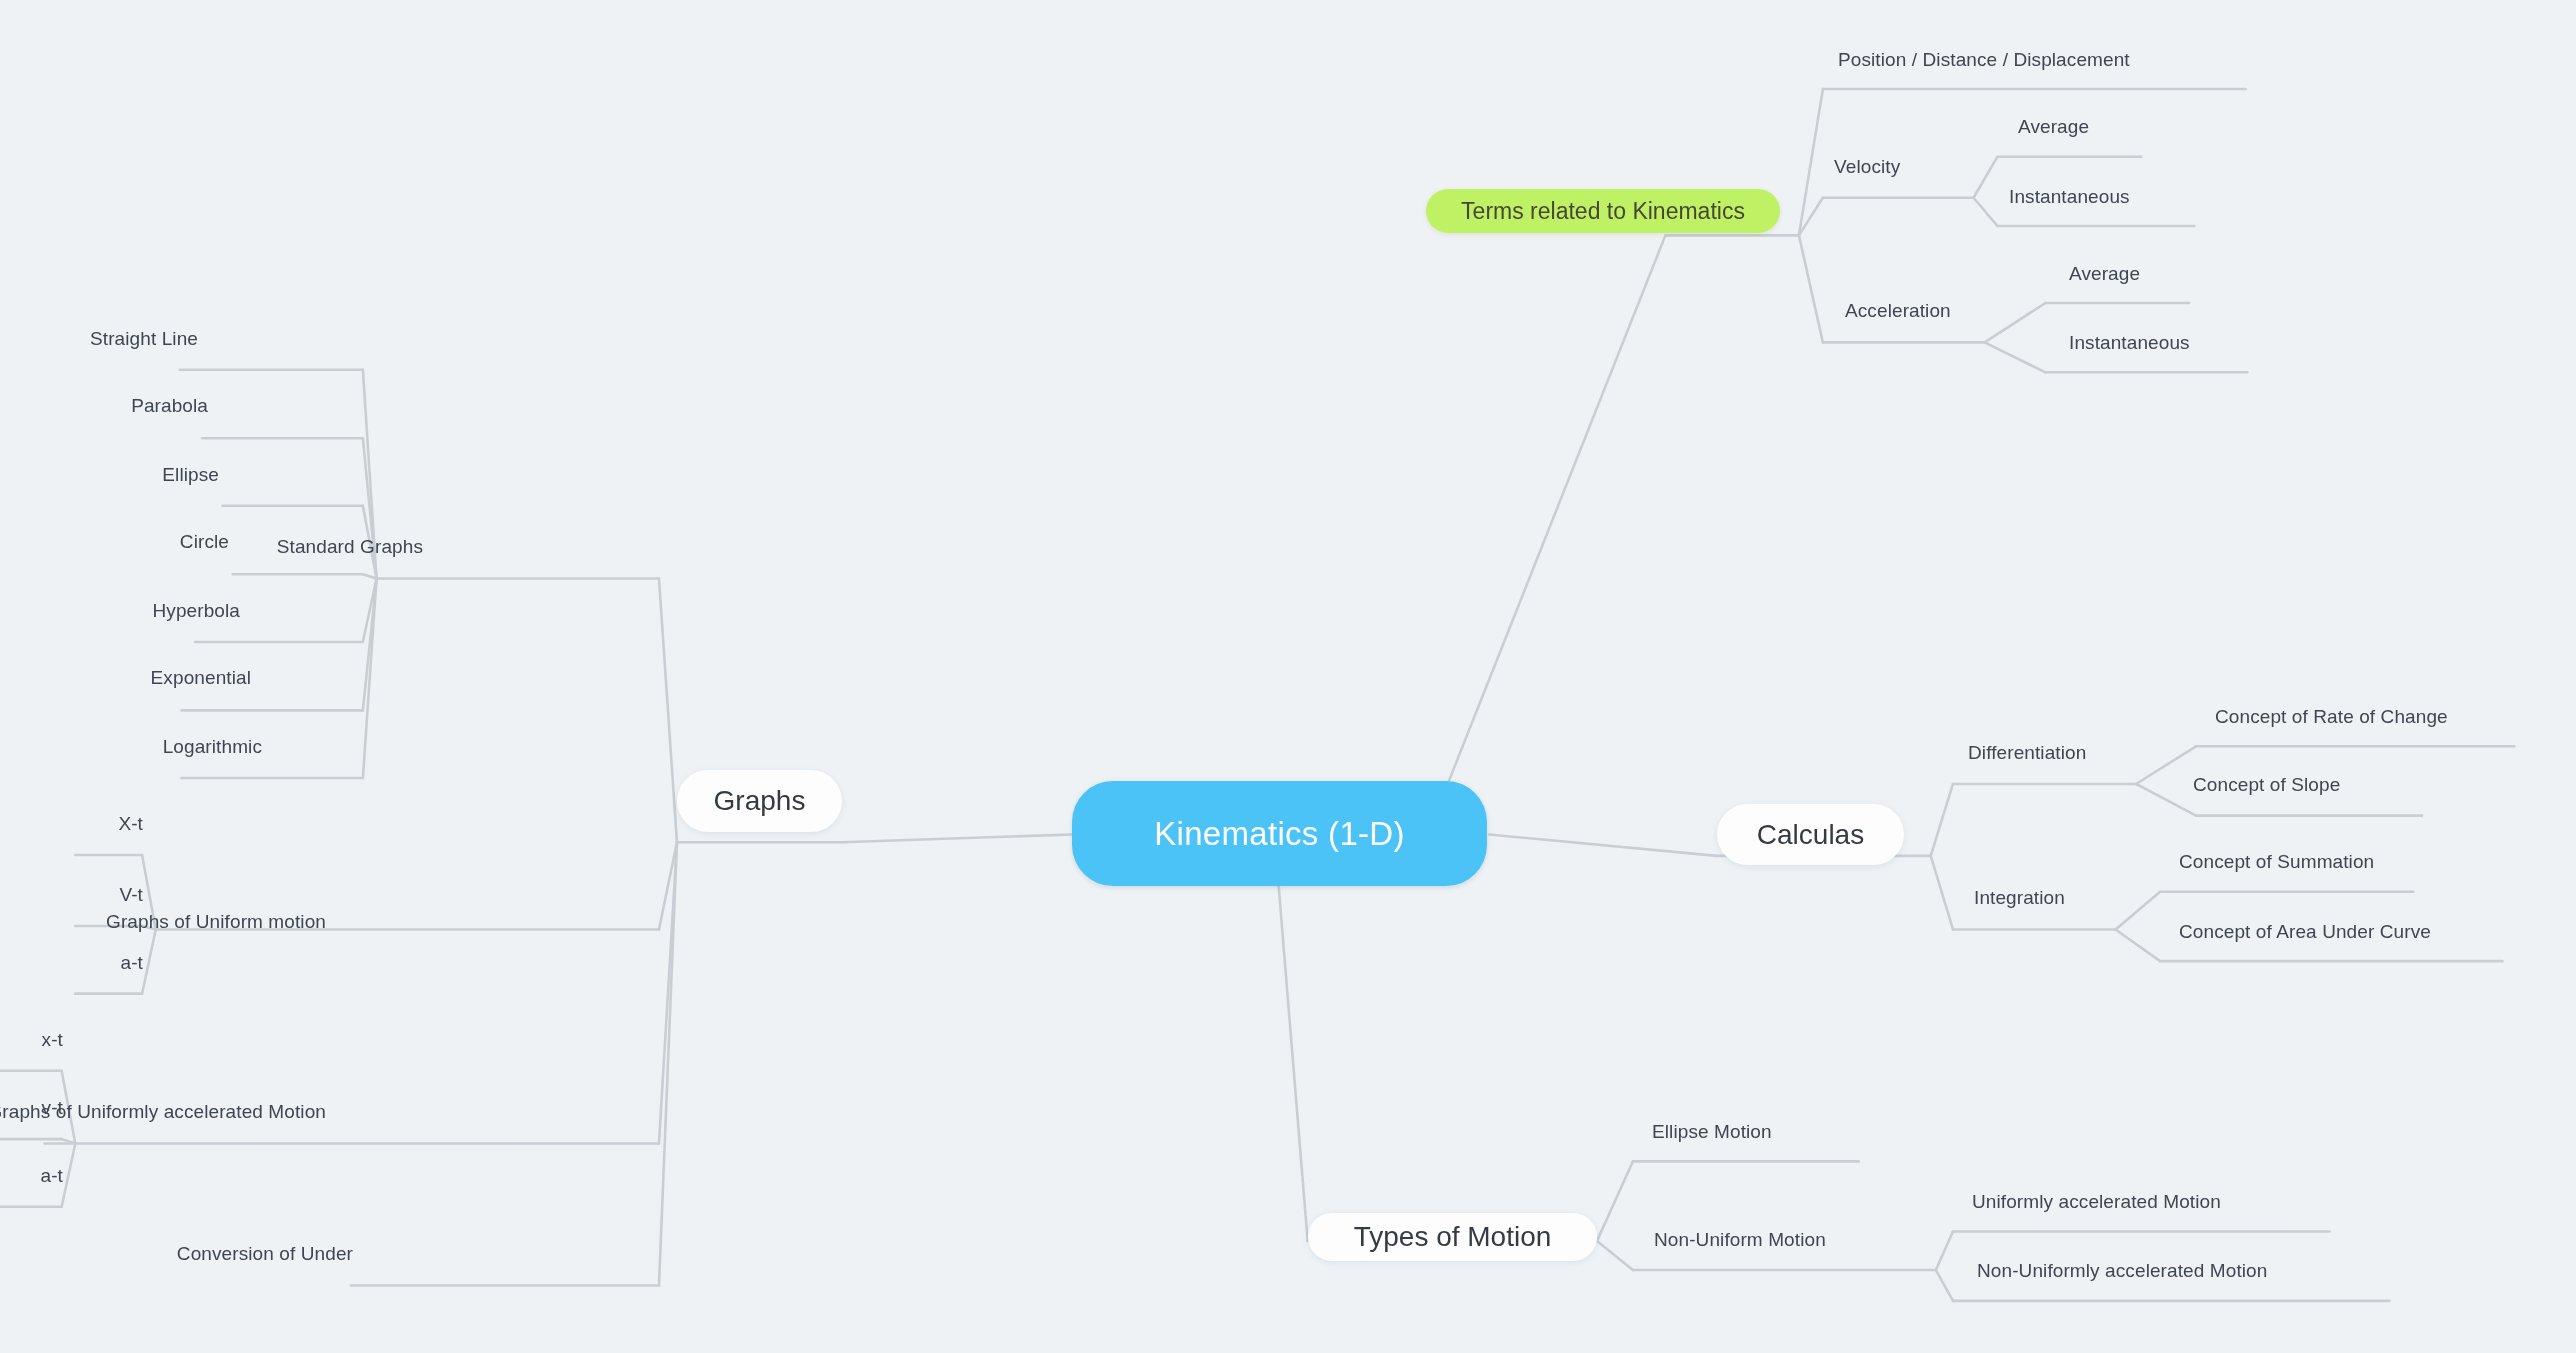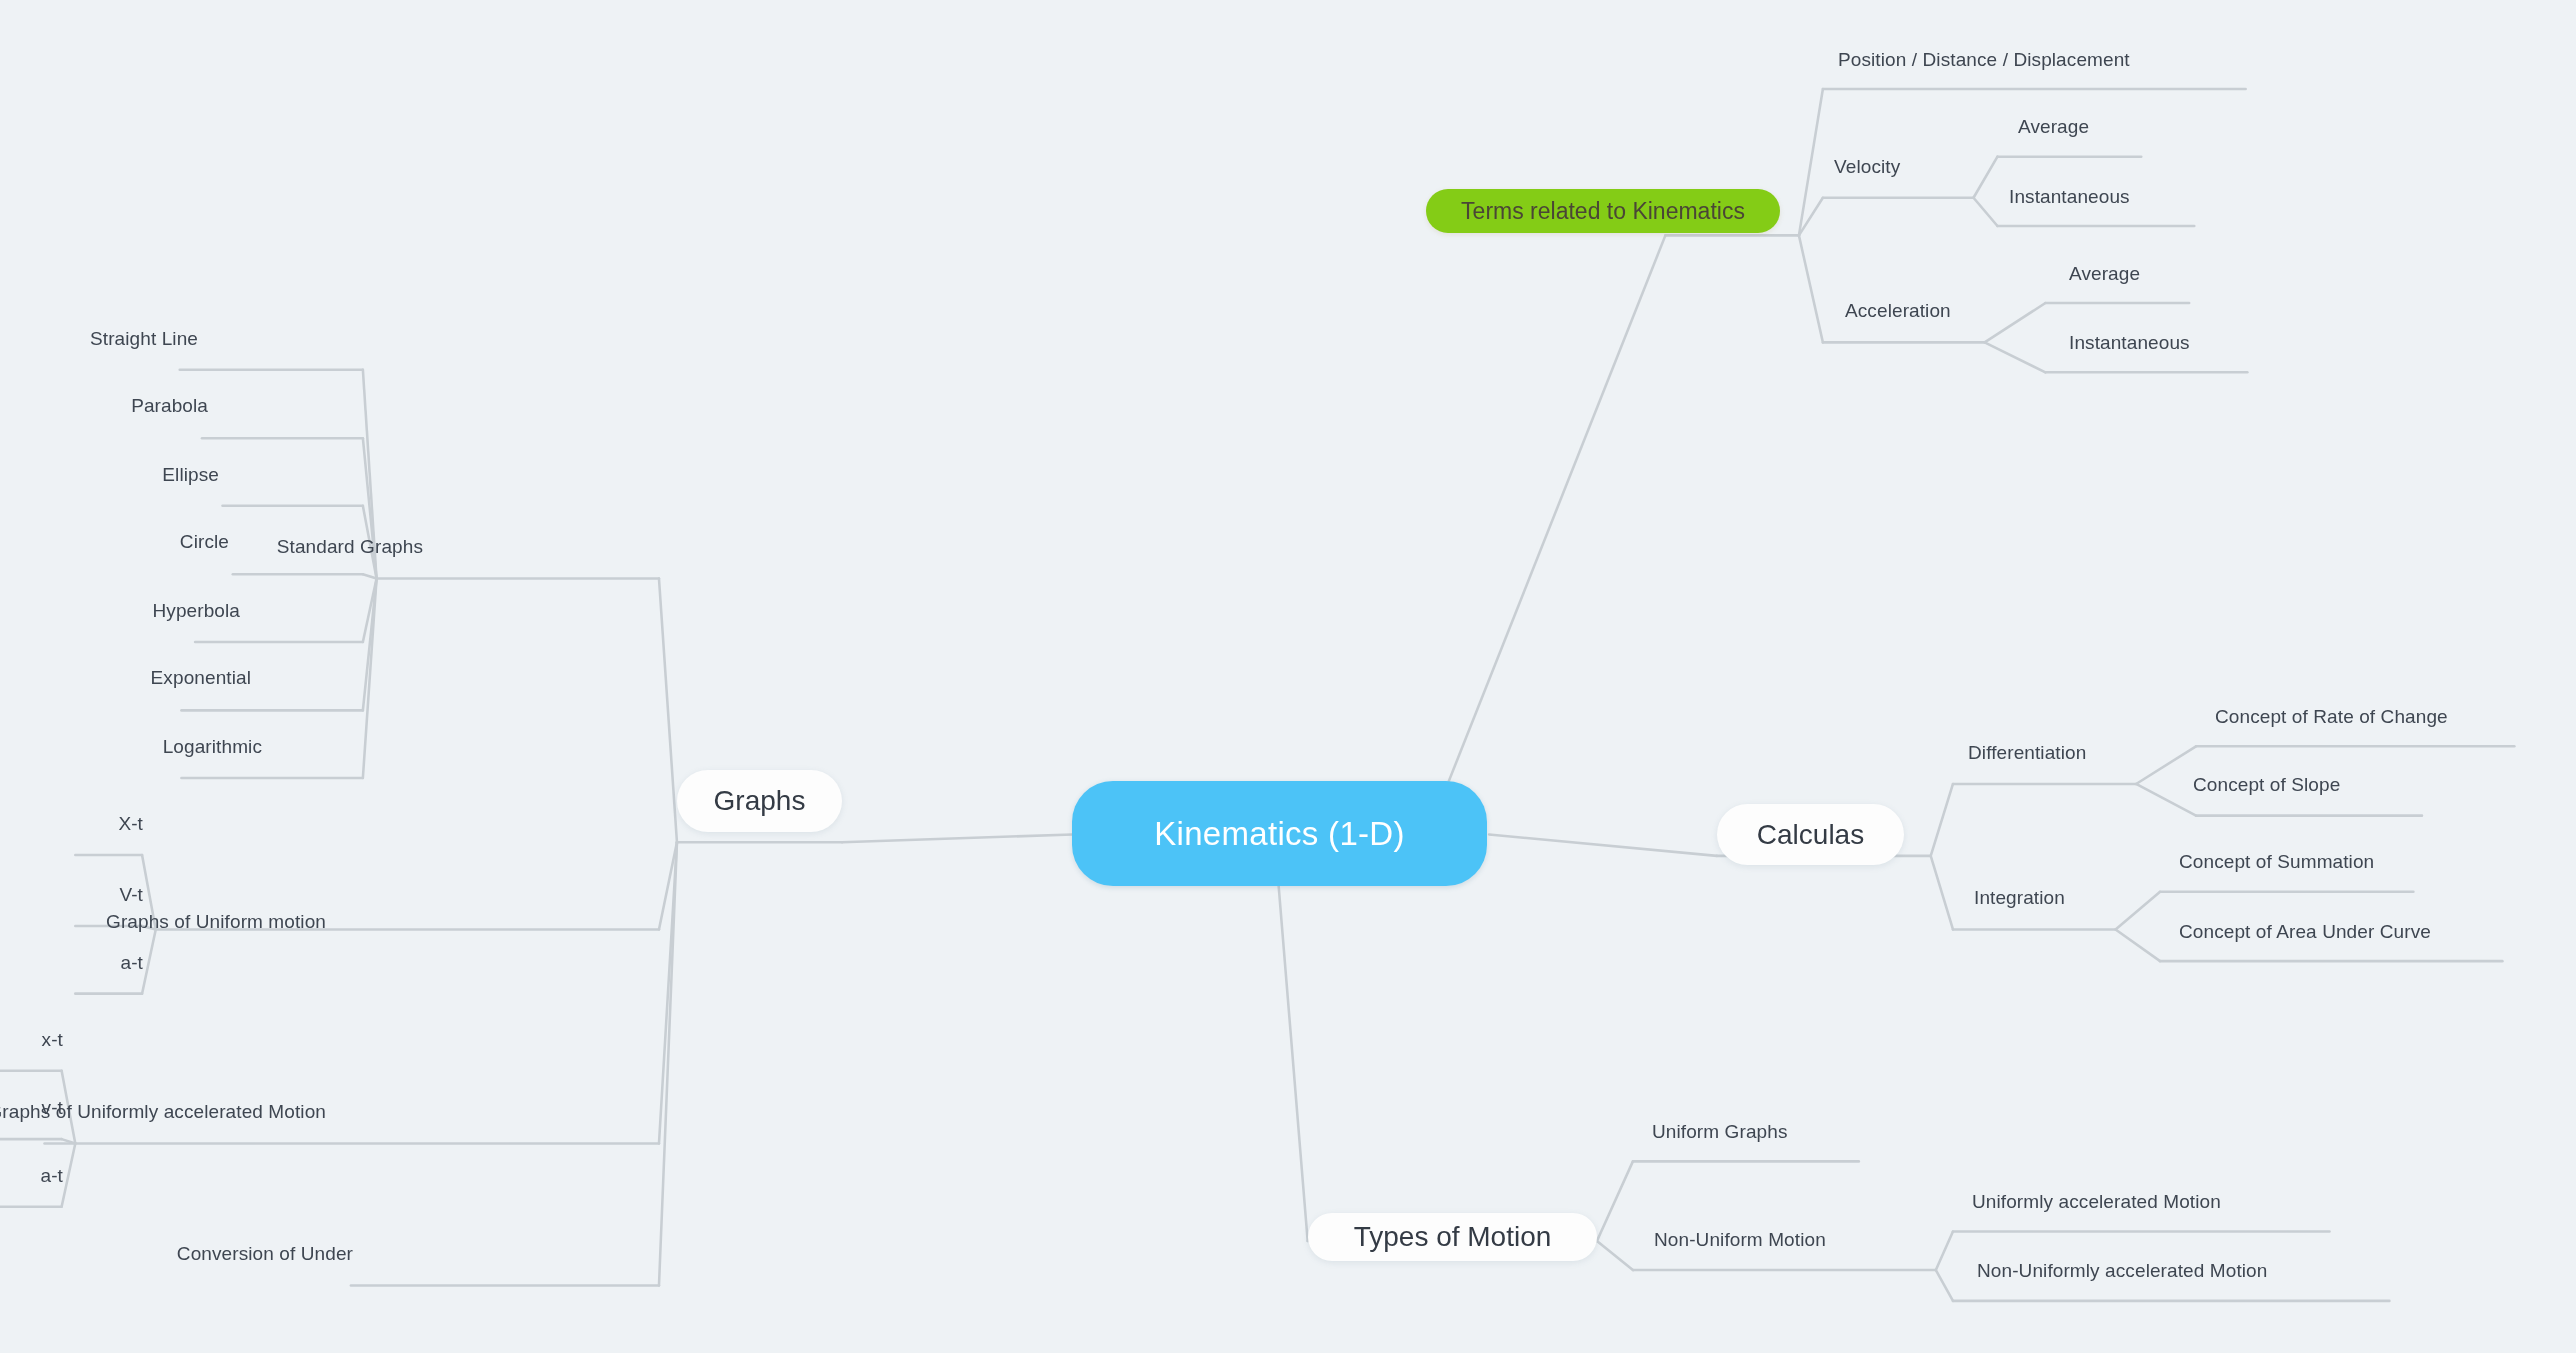--- a/index.html
+++ b/index.html
@@ -65,21 +65,21 @@
     background: #fdfdfd;
     box-shadow: 0 1.7px 6px rgba(120,140,160,.16);
   }
   .node.plain .node-label {
     color: #343b45;
     font-size: 28px;
     font-weight: 300;
   }
 
   .node.accent {
-    background: #84cc16;
+    background: #bef264;
     box-shadow: 0 1.7px 5.1px rgba(160,140,80,.16);
   }
   .node.accent .node-label {
     color: #4a4636;
     font-size: 23px;
     font-weight: 300;
   }
 </style>
 </head>
 <body>
@@ -215,19 +215,19 @@
   <div class="leaf r" style="left:2069px; top:264px;">Average</div>
   <div class="leaf r" style="left:2069px; top:333px;">Instantaneous</div>
 
   <div class="leaf r" style="left:1968px; top:743px;">Differentiation</div>
   <div class="leaf r" style="left:2215px; top:707px;">Concept of Rate of Change</div>
   <div class="leaf r" style="left:2193px; top:775px;">Concept of Slope</div>
   <div class="leaf r" style="left:1974px; top:888px;">Integration</div>
   <div class="leaf r" style="left:2179px; top:852px;">Concept of Summation</div>
   <div class="leaf r" style="left:2179px; top:922px;">Concept of Area Under Curve</div>
 
-  <div class="leaf r" style="left:1652px; top:1122px;">Uniform Graphs</div>
+  <div class="leaf r" style="left:1652px; top:1122px;">Ellipse Motion</div>
   <div class="leaf r" style="left:1654px; top:1230px;">Non-Uniform Motion</div>
   <div class="leaf r" style="left:1972px; top:1192px;">Uniformly accelerated Motion</div>
   <div class="leaf r" style="left:1977px; top:1261px;">Non-Uniformly accelerated Motion</div>
 
 </div>
 
 
 </body></html>

